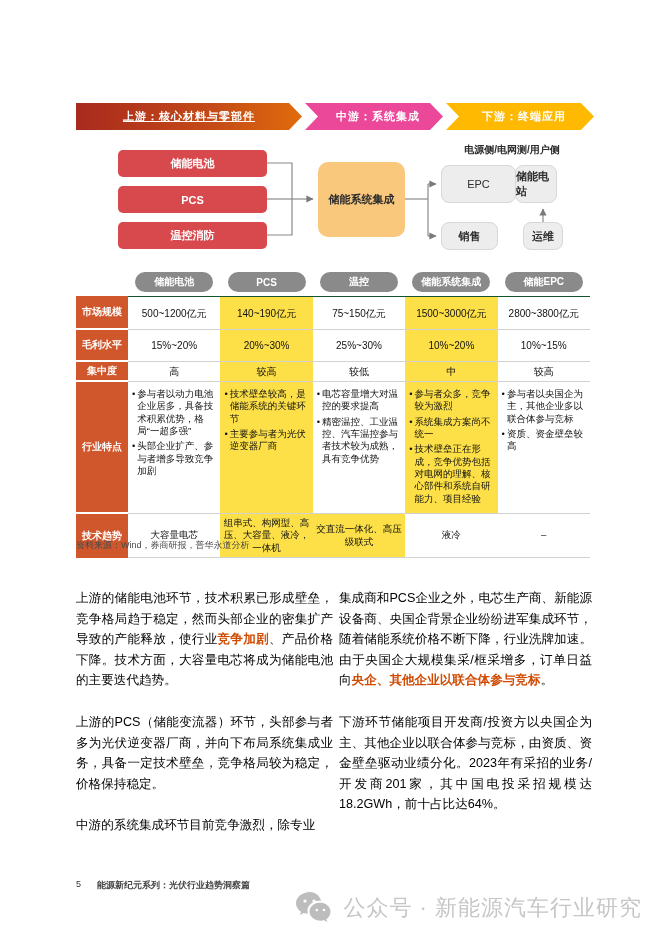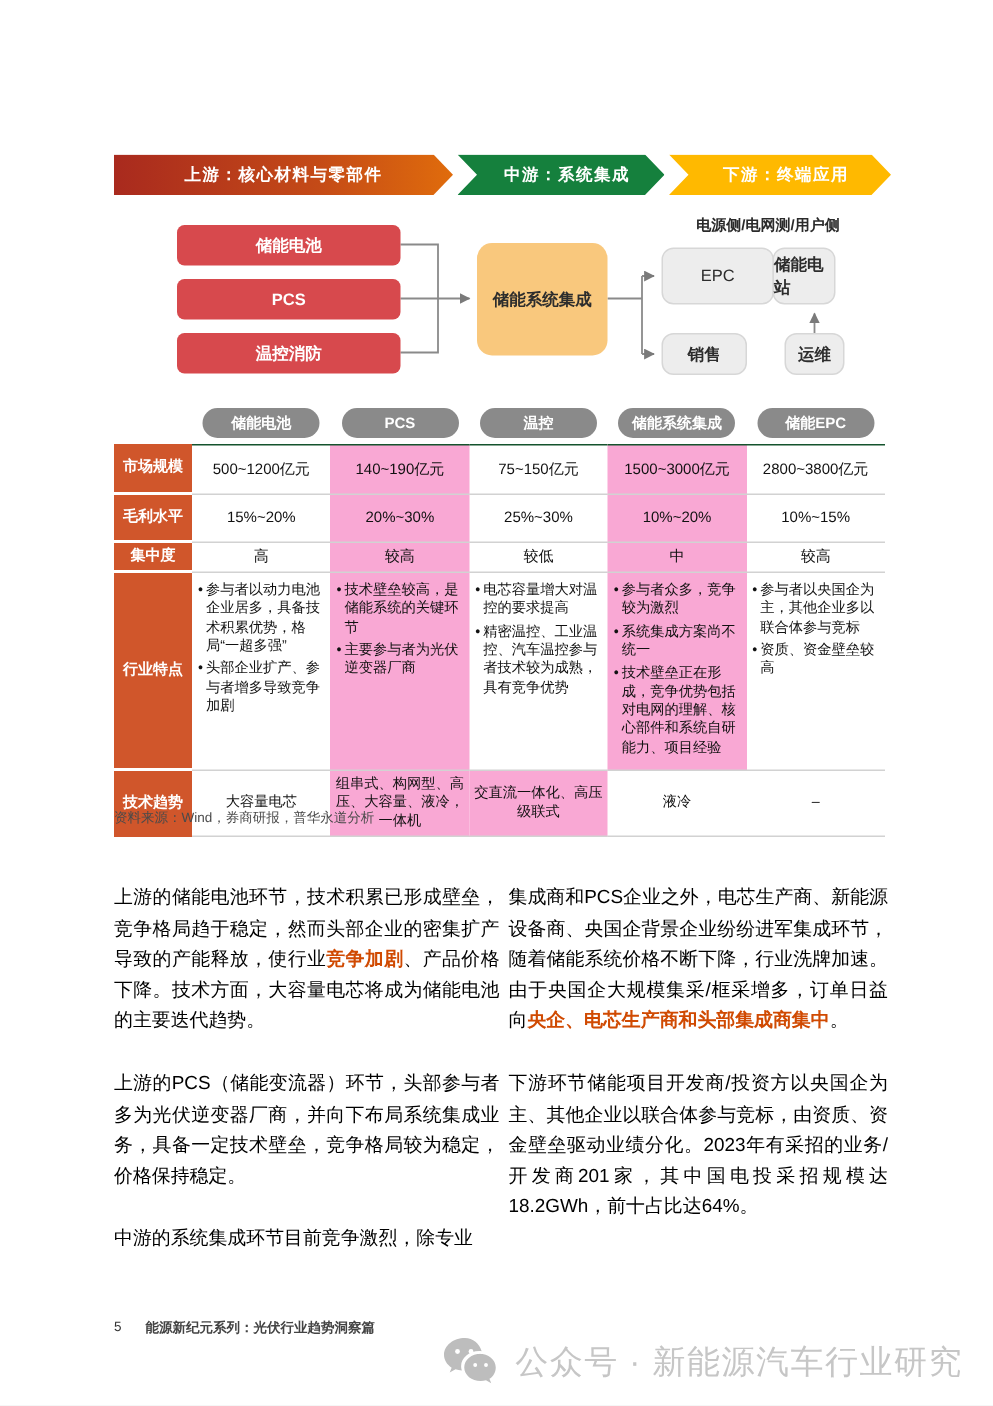--- a/index.html
+++ b/index.html
@@ -4,22 +4,22 @@
 <style>
   html,body{margin:0;padding:0;}
   body{font-family:"Liberation Sans","DejaVu Sans",sans-serif;background:#e8e8e8;}
   .page{position:relative;width:662px;height:937px;background:#ffffff;margin:0 auto;overflow:hidden;}
 
   
   .banner-row{position:absolute;left:76px;top:103px;height:27px;display:flex;}
   .banner{height:27px;display:flex;align-items:center;justify-content:center;
           color:#fff;font-size:11px;font-weight:bold;letter-spacing:1px;box-sizing:border-box;}
   .banner-1{width:226px;background:linear-gradient(90deg,#a92a1e 0%,#c44a17 60%,#e06c0c 100%);
-            clip-path:polygon(0 0,calc(100% - 13px) 0,100% 50%,calc(100% - 13px) 100%,0 100%);}
-  .banner-2{width:138px;margin-left:3px;background:#15803d;padding-left:8px;
+            clip-path:polygon(0 0,calc(100% - 13px) 0,100% 50%,calc(100% - 13px) 100%,0 100%);text-decoration:underline;}
+  .banner-2{width:138px;margin-left:3px;background:#ec4899;padding-left:8px;
             clip-path:polygon(0 0,calc(100% - 13px) 0,100% 50%,calc(100% - 13px) 100%,0 100%,13px 50%);}
   .banner-3{width:148px;margin-left:3px;background:#ffb900;padding-left:8px;
             clip-path:polygon(0 0,calc(100% - 13px) 0,100% 50%,calc(100% - 13px) 100%,0 100%,13px 50%);}
 
   
   .diagram{position:absolute;left:0;top:140px;width:662px;height:125px;}
   .side-label{position:absolute;left:452px;top:3px;width:120px;text-align:center;
               font-size:10px;font-weight:bold;color:#2b2b2b;}
   .red-box{position:absolute;left:118px;width:149px;height:27px;background:#d7494d;border-radius:5px;
            color:#fff;font-size:11px;font-weight:bold;display:flex;align-items:center;justify-content:center;}
@@ -43,21 +43,21 @@
         padding:0 6px;box-sizing:border-box;}
   .trow{display:flex;align-items:stretch;}
   .tlabel{flex:0 0 52px;background:#d0562b;color:#fff;font-size:10px;font-weight:bold;
           display:flex;align-items:center;justify-content:center;text-align:center;line-height:1.25;
           border-bottom:2px solid #fff;box-sizing:border-box;padding:2px;}
   .trow:last-child .tlabel{border-bottom:none;}
   .tcell{flex:0 0 92.4px;box-sizing:border-box;display:flex;align-items:center;justify-content:center;
          font-size:10px;color:#111;text-align:center;border-bottom:1px solid #d2d2d2;
          padding:3px;line-height:1.3;}
   .trow-0 .tcell{border-top:1px solid #14532d;}
-  .shaded{background:#f9a8d4;}
+  .shaded{background:#fde047;}
   .trow-0{min-height:34px}.trow-1{min-height:32px}.trow-2{min-height:19px}
   .trow-3{min-height:99px}.trow-4{min-height:43px}
   .bullets{flex-direction:column;align-items:flex-start;justify-content:flex-start;
            text-align:left;font-size:9.5px;padding:6px 3px 5px 4px;}
   .bullet{display:flex;margin-bottom:3px;}
   .bullet .dot{margin-right:2px;flex:none;}
   .tech .tcell{font-size:9.5px;}
   .source{position:absolute;left:76px;top:539px;font-size:9px;color:#4a4a4a;}
 
   
@@ -232,21 +232,21 @@
       </div>
   </div>
   <div class="source">资料来源：Wind，券商研报，普华永道分析</div>
 
   <div class="body-col body-left">
       <p><span>上游的储能电池环节，技术积累已形成壁垒，竞争格局趋于稳定，然而头部企业的密集扩产导致的产能释放，使行业</span><span class="hl">竞争加剧</span><span>、产品价格下降。技术方面，大容量电芯将成为储能电池的主要迭代趋势。</span></p>
       <p><span>上游的PCS（储能变流器）环节，头部参与者多为光伏逆变器厂商，并向下布局系统集成业务，具备一定技术壁垒，竞争格局较为稳定，价格保持稳定。</span></p>
       <p><span>中游的系统集成环节目前竞争激烈，除专业</span></p>
     </div>
   <div class="body-col body-right">
-      <p><span>集成商和PCS企业之外，电芯生产商、新能源设备商、央国企背景企业纷纷进军集成环节，随着储能系统价格不断下降，行业洗牌加速。由于央国企大规模集采/框采增多，订单日益向</span><span class="hl">央企、电芯生产商和头部集成商集中</span><span>。</span></p>
+      <p><span>集成商和PCS企业之外，电芯生产商、新能源设备商、央国企背景企业纷纷进军集成环节，随着储能系统价格不断下降，行业洗牌加速。由于央国企大规模集采/框采增多，订单日益向</span><span class="hl">央企、其他企业以联合体参与竞标</span><span>。</span></p>
       <p><span>下游环节储能项目开发商/投资方以央国企为主、其他企业以联合体参与竞标，由资质、资金壁垒驱动业绩分化。2023年有采招的业务/开发商201家，其中国电投采招规模达18.2GWh，前十占比达64%。</span></p>
     </div>
 
   <div class="footer">
     <span class="pno">5</span>
     <span class="ftext">能源新纪元系列：光伏行业趋势洞察篇</span>
   </div>
 
   <div class="watermark">
     <svg width="40" height="34" viewBox="0 0 40 34">

